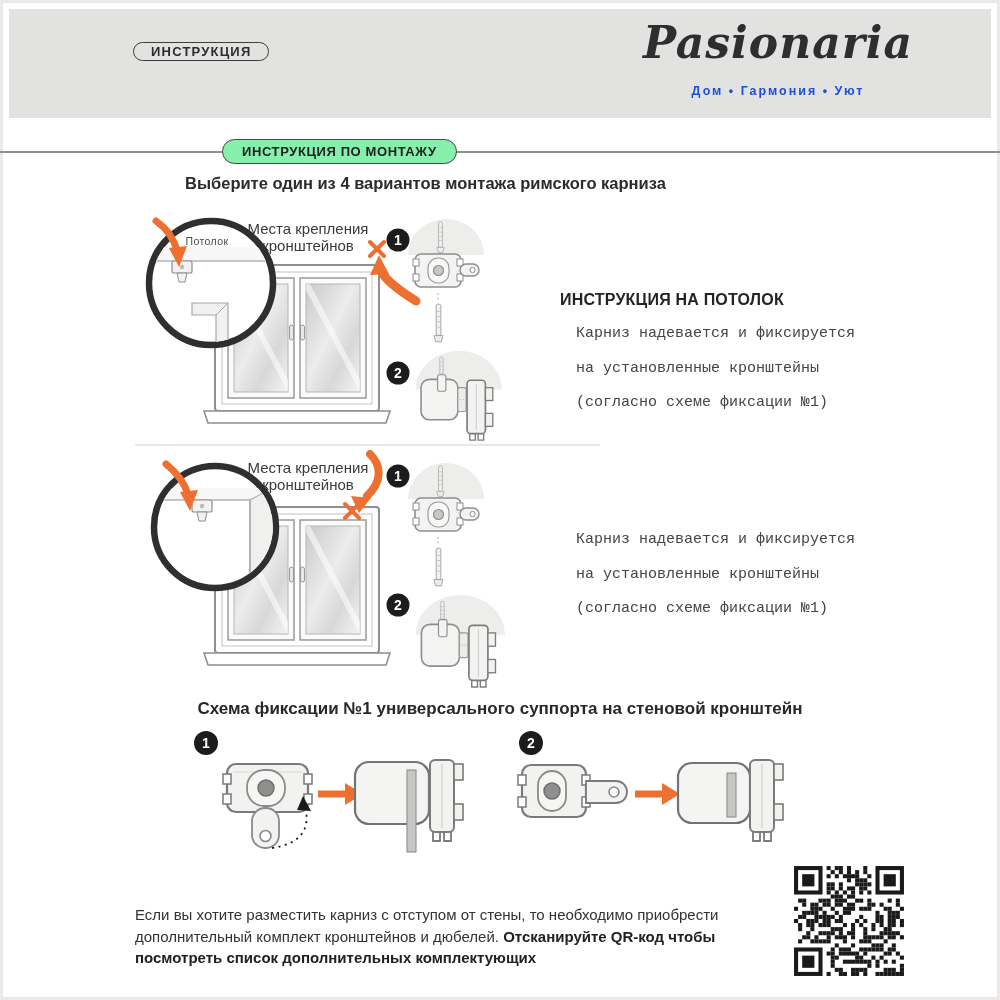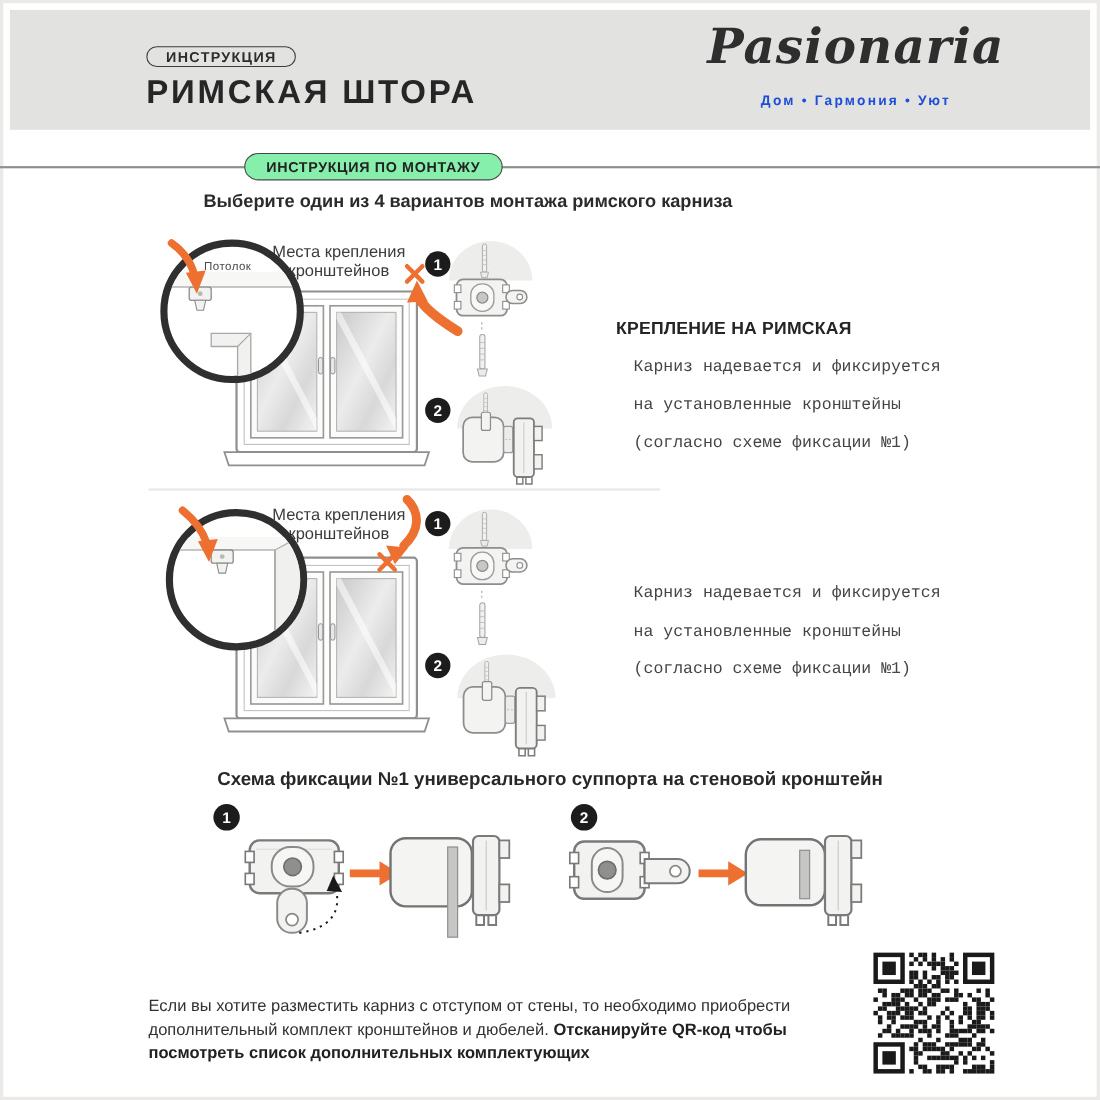--- a/index.html
+++ b/index.html
@@ -119,21 +119,20 @@
           <circle cx="81" cy="80" r="59"></circle>
         </clipPath>
       <clipPath id="clipC2">
           <circle cx="85" cy="77" r="58"></circle>
         </clipPath>
     </defs>
   </svg>
 
   <header class="hdr">
     <div class="hdr-badge">ИНСТРУКЦИЯ</div>
-    <div class="hdr-title">РИМСКАЯ ШТОРА</div>
     <div class="brand">
       <div class="brand-name">Pasionaria</div>
       <div class="brand-tag">Дом  •  Гармония  •  Уют</div>
     </div>
   </header>
 
   <div class="mline"></div>
   <div class="mpill">ИНСТРУКЦИЯ ПО МОНТАЖУ</div>
 
   <div class="h-intro">Выберите один из 4 вариантов монтажа римского карниза</div>
@@ -176,21 +175,21 @@
     <use href="#asmTop1" transform="translate(278,14)"></use>
 
     <g>
       <circle cx="268" cy="170" r="11.5" fill="#1C1C1C"></circle>
       <text class="bnum" x="268" y="175">2</text>
     </g>
     <use href="#asmTop2" transform="translate(280,146) scale(0.92)"></use>
   </svg>
 
   <div class="tb tb1">
-    <h3>КРЕПЛЕНИЕ НА РИМСКАЯ</h3>
+    <h3>ИНСТРУКЦИЯ НА ПОТОЛОК</h3>
     <p>Карниз надевается и фиксируется</p>
     <p>на установленные кронштейны</p>
     <p>(согласно схеме фиксации №1)</p>
   </div>
 
   <div class="divider"></div>
 
   <svg id="p2" class="panel" width="390" height="245" viewBox="0 0 390 245" xmlns="http://www.w3.org/2000/svg">
     <use href="#winSym" transform="translate(72,57)"></use>
     <text class="lbl" x="178" y="23" text-anchor="middle">Места крепления</text>

